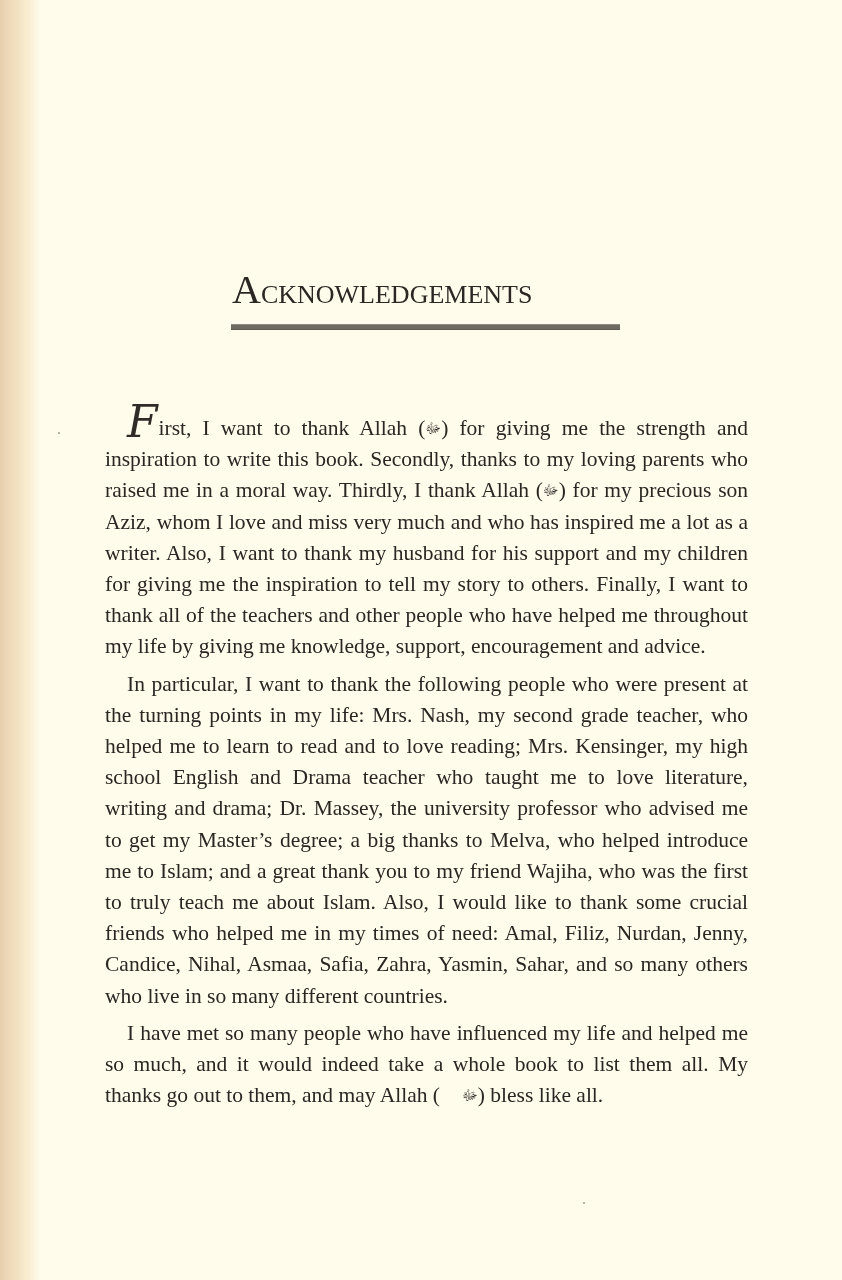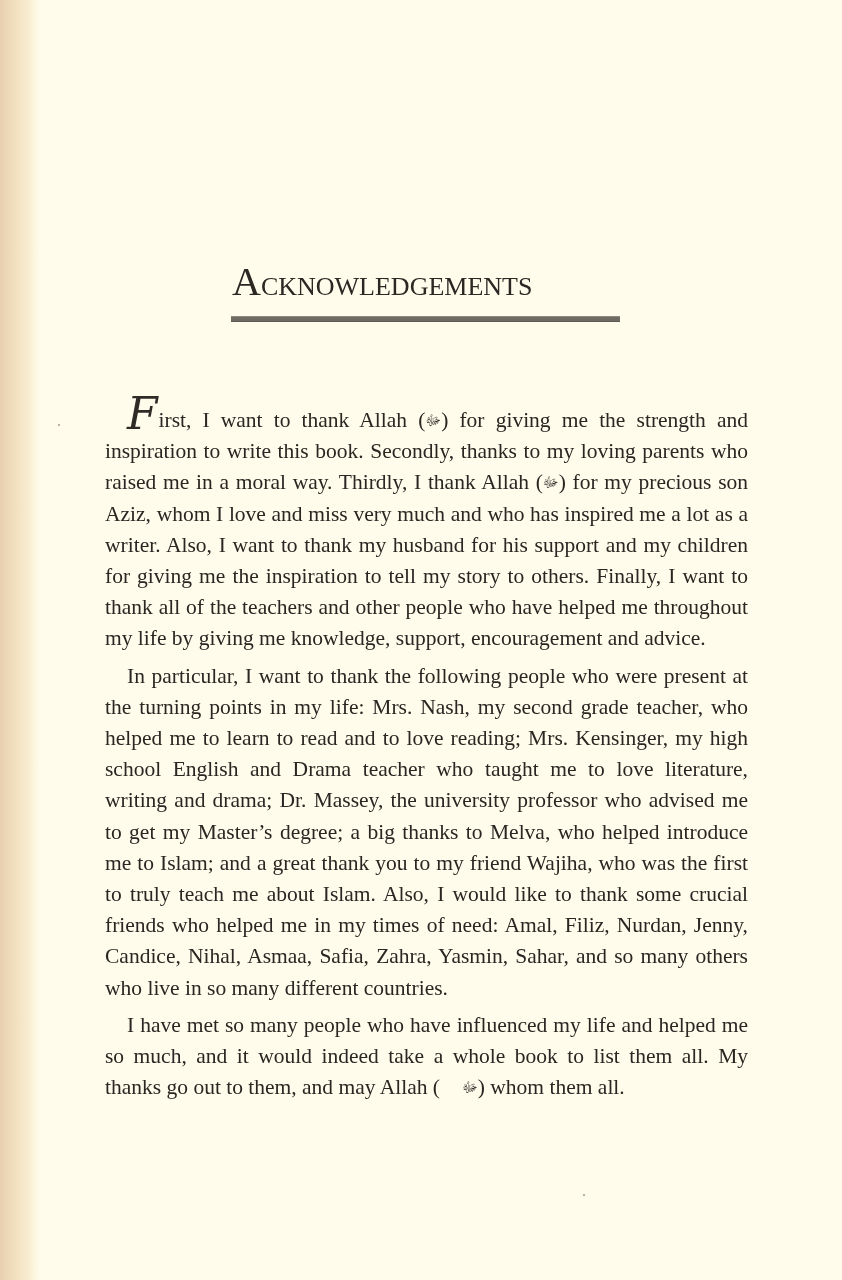--- a/index.html
+++ b/index.html
@@ -17,21 +17,21 @@
     }
     .gutter {
       position: absolute;
       left: 0; top: 0;
       width: 40px;
       height: 1280px;
       background: linear-gradient(to right, #e8cfae 0%, #f1dfbe 35%, #f8ecd0 70%, #fffcec 100%);
     }
     .page {
       position: absolute;
-      left: 0; top: 4px;
+      left: 0; top: 12px;
       width: 842px;
       height: 1240px;
     }
     .heading {
       position: absolute;
       left: 232px;
       top: 258px;
       width: 390px;
       font-family: "Liberation Serif", "DejaVu Serif", serif;
       font-size: 33px;
@@ -115,19 +115,19 @@
   <div class="rule"></div>
 
   <div class="body-text">
     <p class="first">
       <span class="dropcap">F</span><span>irst, I want to thank Allah (</span><span class="honorific">ﷻ</span><span>) for giving me the strength and inspiration to write this book. Secondly, thanks to my loving parents who raised me in a moral way. Thirdly, I thank Allah (</span><span class="honorific">ﷻ</span><span>) for my precious son Aziz, whom I love and miss very much and who has inspired me a lot as a writer. Also, I want to thank my husband for his support and my children for giving me the inspiration to tell my story to others. Finally, I want to thank all of the teachers and other people who have helped me throughout my life by giving me knowledge, support, encouragement and advice.</span>
     </p>
     <p>
       <span>In particular, I want to thank the following people who were present at the turning points in my life: Mrs. Nash, my second grade teacher, who helped me to learn to read and to love reading; Mrs. Kensinger, my high school English and Drama teacher who taught me to love literature, writing and drama; Dr. Massey, the university professor who advised me to get my Master’s degree; a big thanks to Melva, who helped introduce me to Islam; and a great thank you to my friend Wajiha, who was the first to truly teach me about Islam. Also, I would like to thank some crucial friends who helped me in my times of need: Amal, Filiz, Nurdan, Jenny, Candice, Nihal, Asmaa, Safia, Zahra, Yasmin, Sahar, and so many others who live in so many different countries.</span>
     </p>
     <p>
-      <span>I have met so many people who have influenced my life and helped me so much, and it would indeed take a whole book to list them all. My thanks go out to them, and may Allah (</span><span class="honorific">ﷻ</span><span>) whom them all.</span>
+      <span>I have met so many people who have influenced my life and helped me so much, and it would indeed take a whole book to list them all. My thanks go out to them, and may Allah (</span><span class="honorific">ﷻ</span><span>) bless like all.</span>
     </p>
   </div>
 
   <div class="speck" style="left:583px;top:1190px;"></div>
   <div class="speck" style="left:58px;top:420px;"></div>
 </div>
 
 </body></html>

